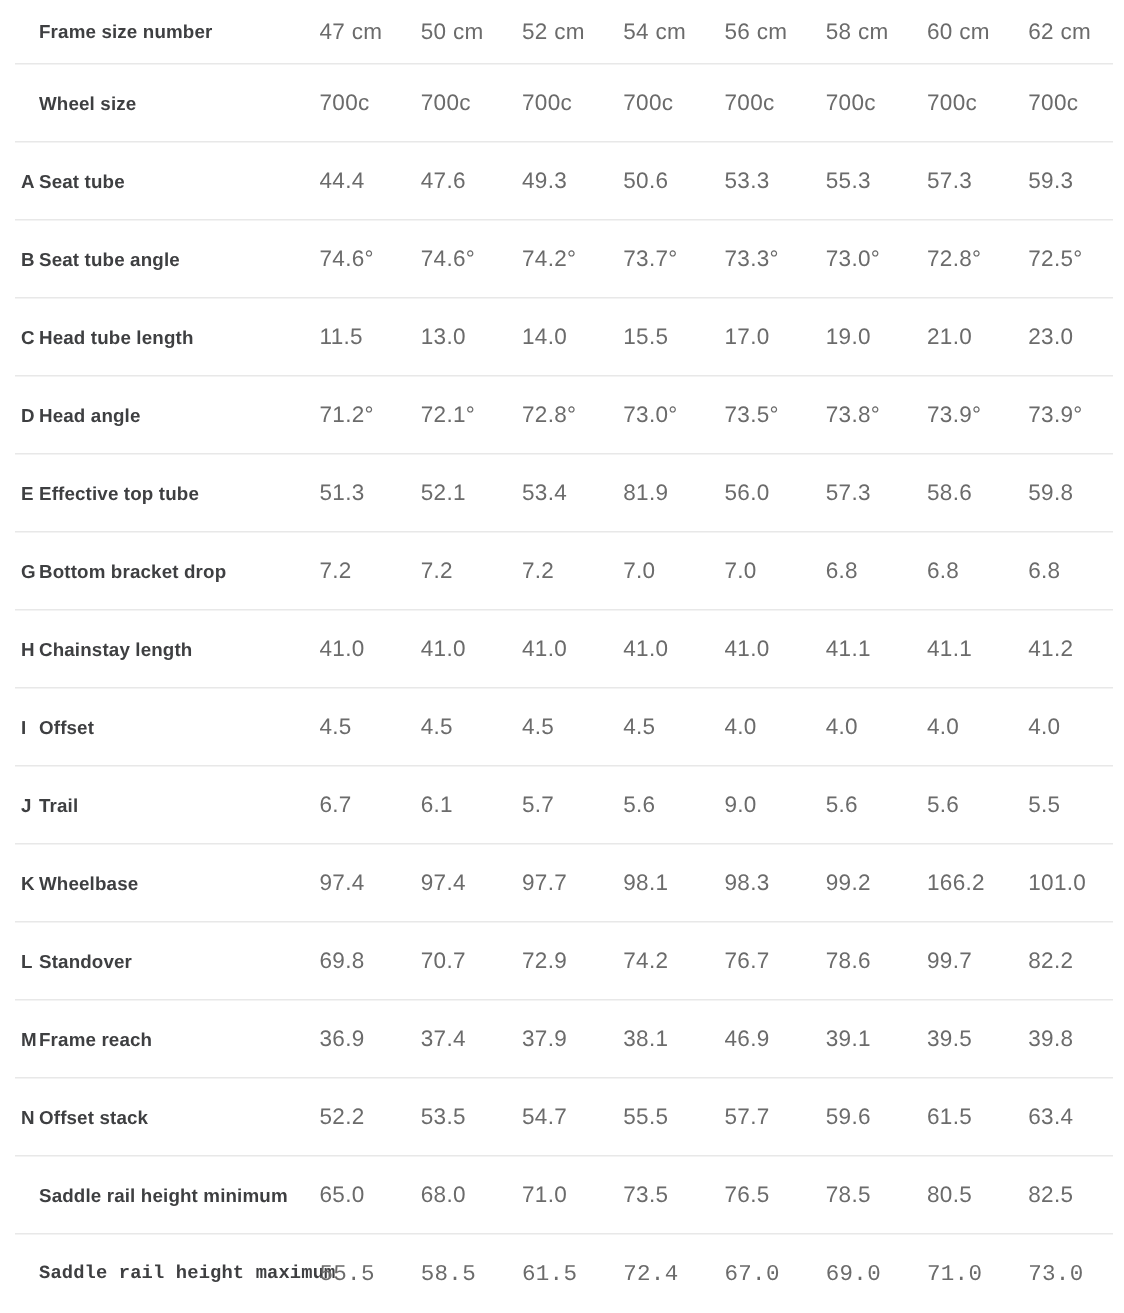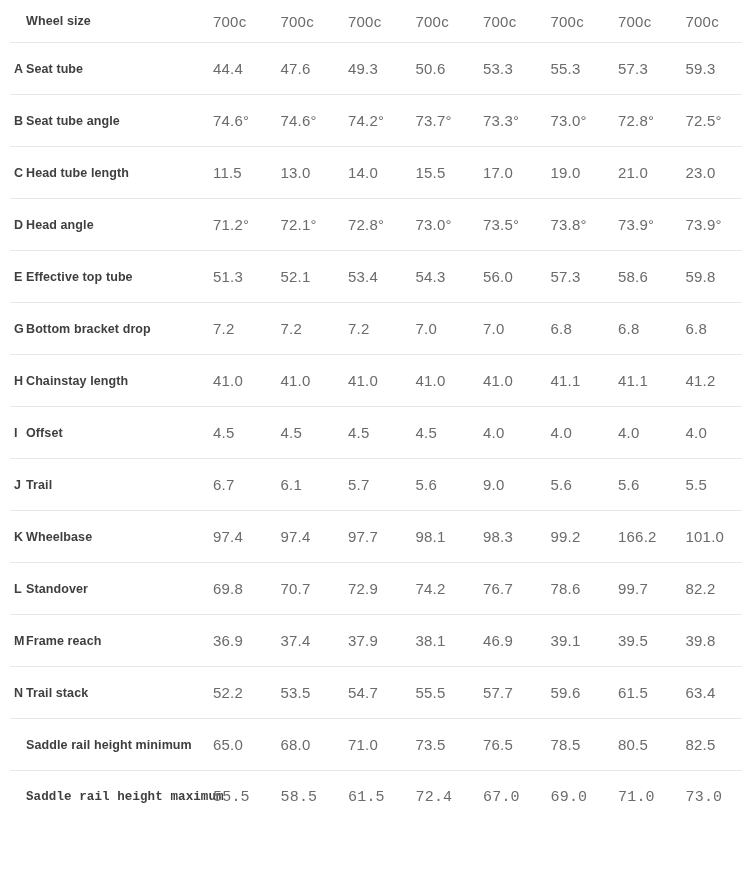--- a/index.html
+++ b/index.html
@@ -44,20 +44,32 @@
     font-size:15px;
     font-weight:normal;
     color:var(--value-color);
     letter-spacing:.2px;
   }
 </style>
 </head>
 <body>
 
 <div class="geo-table">
+  <div class="row">
+    <div class="cell letter"></div>
+    <div class="cell label">Frame size number</div>
+  <div class="cell val">47 cm</div>
+      <div class="cell val">50 cm</div>
+      <div class="cell val">52 cm</div>
+      <div class="cell val">54 cm</div>
+      <div class="cell val">56 cm</div>
+      <div class="cell val">58 cm</div>
+      <div class="cell val">60 cm</div>
+      <div class="cell val">62 cm</div>
+    </div>
 
   <div class="row">
     <div class="cell letter"></div>
     <div class="cell label">Wheel size</div>
   <div class="cell val">700c</div>
       <div class="cell val">700c</div>
       <div class="cell val">700c</div>
       <div class="cell val">700c</div>
       <div class="cell val">700c</div>
       <div class="cell val">700c</div>
@@ -116,21 +128,21 @@
       <div class="cell val">73.9°</div>
       <div class="cell val">73.9°</div>
     </div>
 
   <div class="row">
     <div class="cell letter">E</div>
     <div class="cell label">Effective top tube</div>
   <div class="cell val">51.3</div>
       <div class="cell val">52.1</div>
       <div class="cell val">53.4</div>
-      <div class="cell val">54.3</div>
+      <div class="cell val">81.9</div>
       <div class="cell val">56.0</div>
       <div class="cell val">57.3</div>
       <div class="cell val">58.6</div>
       <div class="cell val">59.8</div>
     </div>
 
   <div class="row">
     <div class="cell letter">G</div>
     <div class="cell label">Bottom bracket drop</div>
   <div class="cell val">7.2</div>
@@ -216,21 +228,21 @@
       <div class="cell val">37.9</div>
       <div class="cell val">38.1</div>
       <div class="cell val">46.9</div>
       <div class="cell val">39.1</div>
       <div class="cell val">39.5</div>
       <div class="cell val">39.8</div>
     </div>
 
   <div class="row">
     <div class="cell letter">N</div>
-    <div class="cell label">Trail stack</div>
+    <div class="cell label">Offset stack</div>
   <div class="cell val">52.2</div>
       <div class="cell val">53.5</div>
       <div class="cell val">54.7</div>
       <div class="cell val">55.5</div>
       <div class="cell val">57.7</div>
       <div class="cell val">59.6</div>
       <div class="cell val">61.5</div>
       <div class="cell val">63.4</div>
     </div>
 

